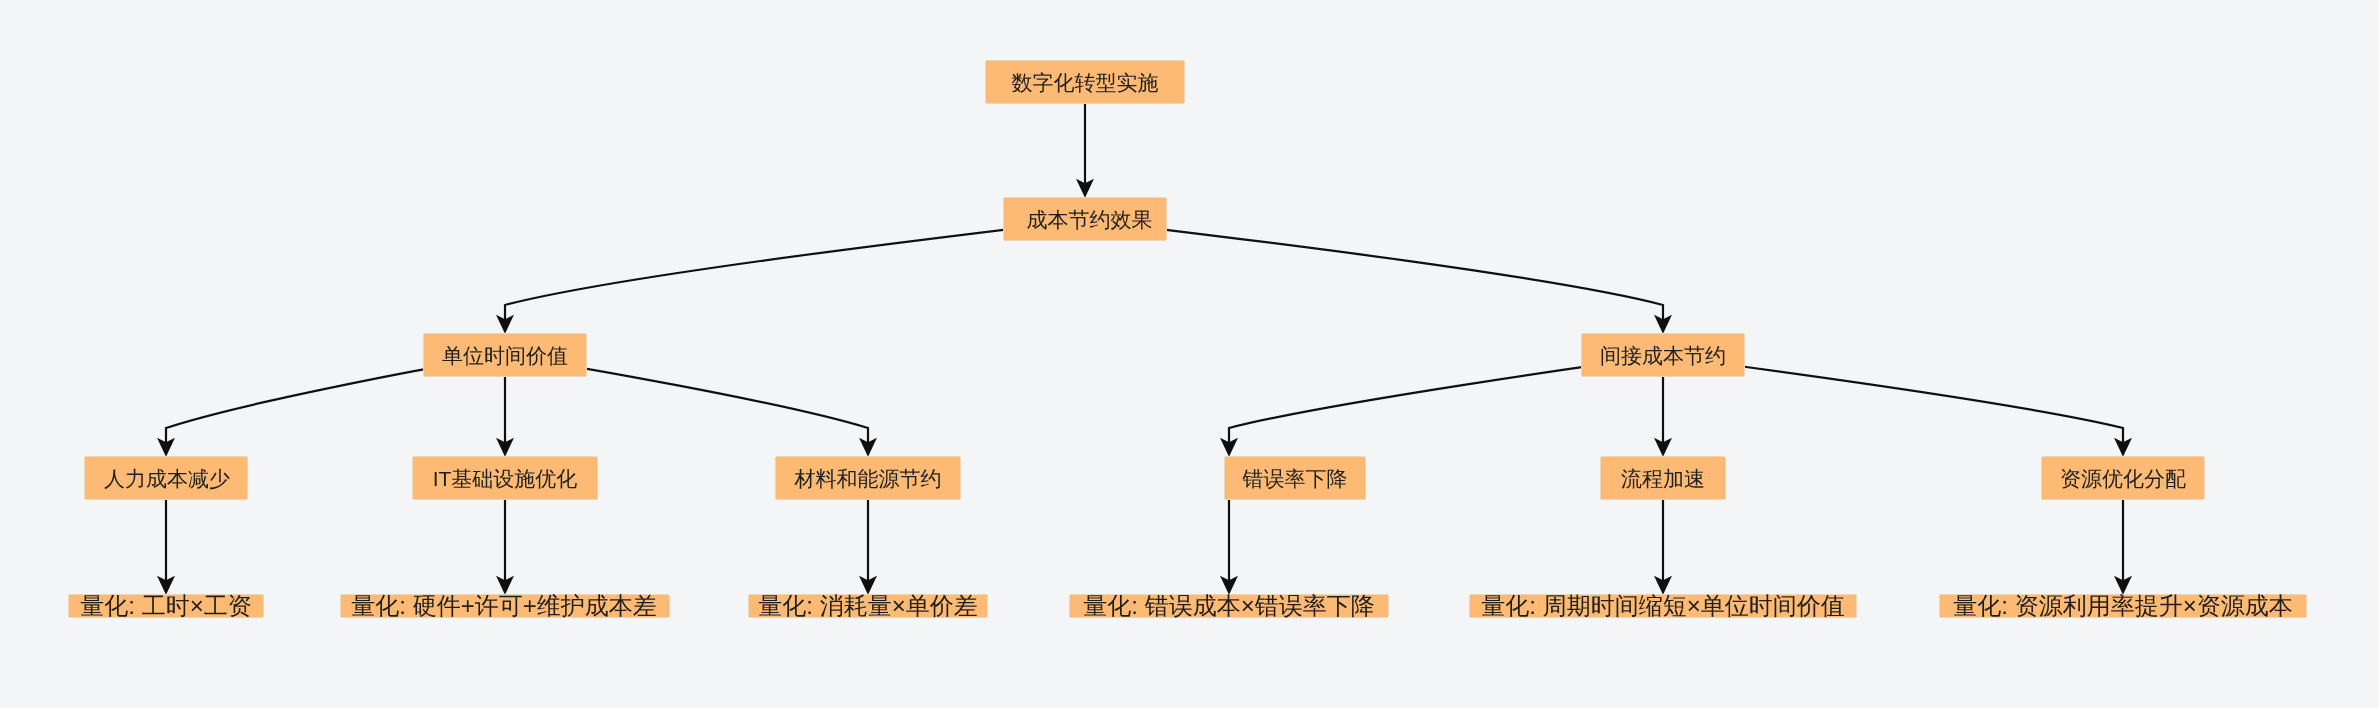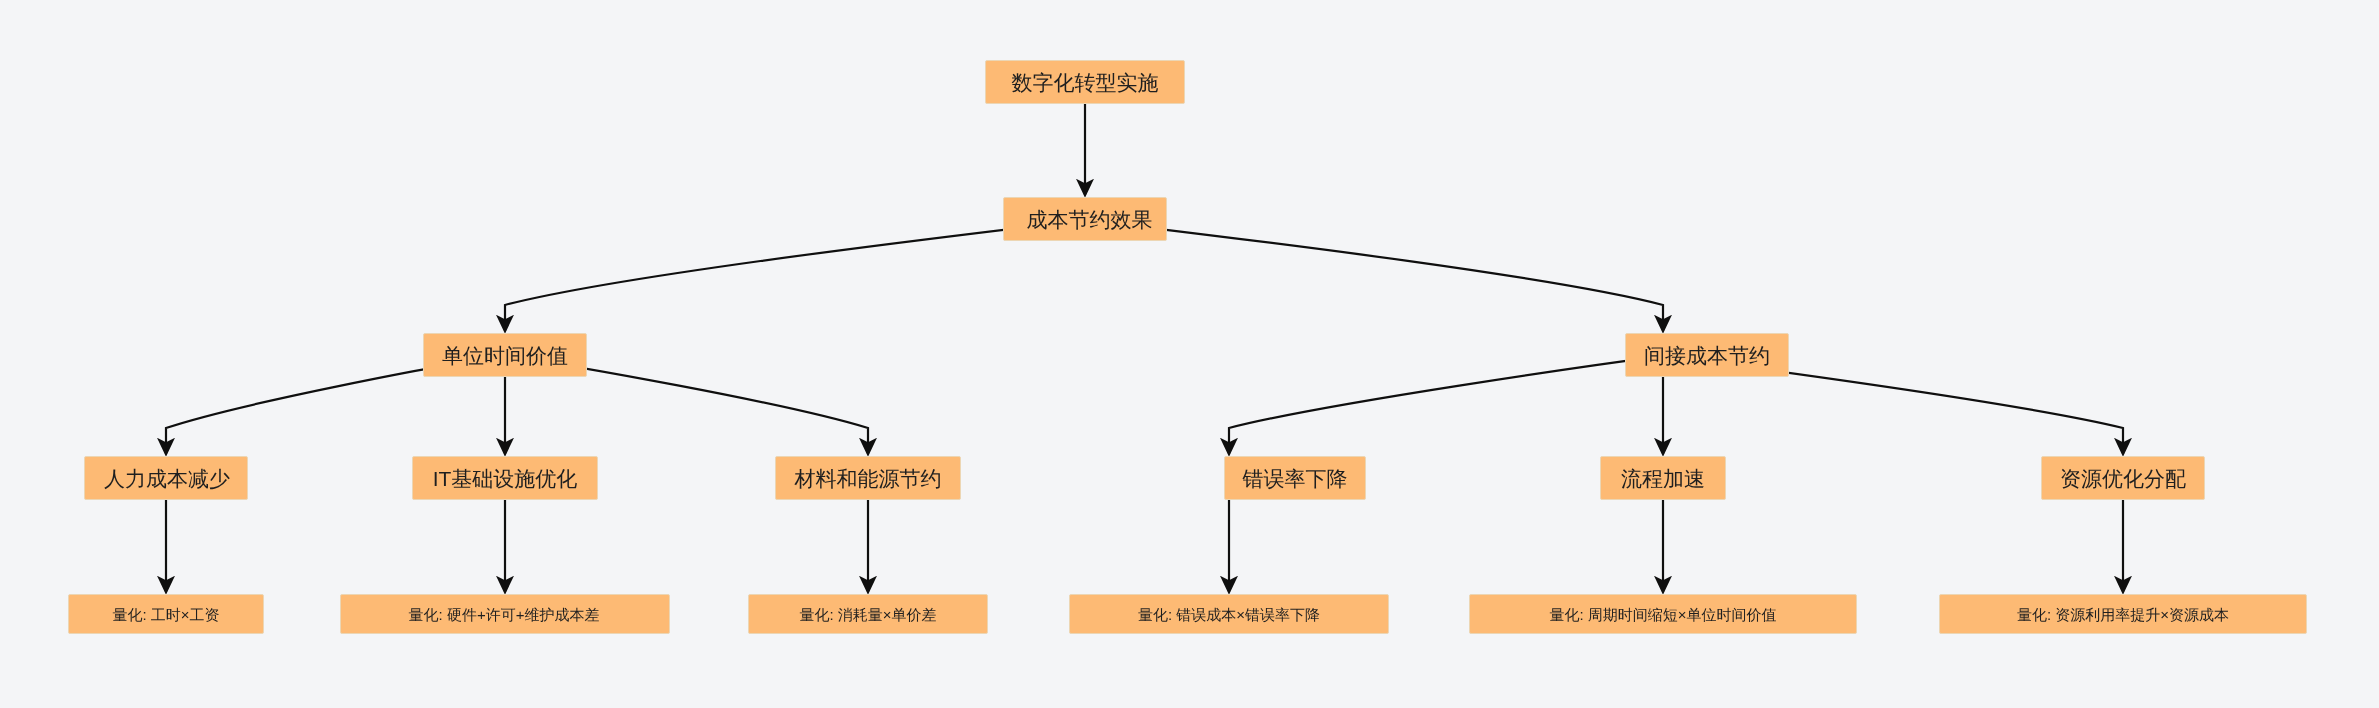--- a/index.html
+++ b/index.html
@@ -38,22 +38,22 @@
     line-height: 1;
     display: flex;
     align-items: center;
     justify-content: center;
     white-space: nowrap;
     padding: 0 14px;
     height: 44px;
     transform: translateX(-50%);
   }
   .flow-node.leaf {
-    font-size: 15px;
-    height: 40px;
+    font-size: 24px;
+    height: 24px;
   }
 </style>
 </head>
 <body>
 
 <div id="diagram-canvas">
   <svg id="edge-layer" viewBox="0 0 2379 708">
     <defs>
       <marker id="arrowhead" markerWidth="9" markerHeight="9" refX="7.4" refY="4.5" orient="auto" markerUnits="strokeWidth">
         <path d="M0,0.4 L8.6,4.5 L0,8.6 L2.1,4.5 Z" fill="#0f0f0f"></path>
@@ -74,21 +74,21 @@
         <path d="M868,500 L868,592" fill="none" stroke="#0f0f0f" stroke-width="2.2" marker-end="url(#arrowhead)"></path>
         <path d="M1229,500 L1229,592" fill="none" stroke="#0f0f0f" stroke-width="2.2" marker-end="url(#arrowhead)"></path>
         <path d="M1663,500 L1663,592" fill="none" stroke="#0f0f0f" stroke-width="2.2" marker-end="url(#arrowhead)"></path>
         <path d="M2123,500 L2123,592" fill="none" stroke="#0f0f0f" stroke-width="2.2" marker-end="url(#arrowhead)"></path>
       </g>
   </svg>
   <div id="node-layer">
       <div class="flow-node" style="left: 1085px; width: 200px; top: 60px;">数字化转型实施</div>
       <div class="flow-node" style="left: 1085px; width: 164px; top: 197px; padding-left: 23px;">成本节约效果</div>
       <div class="flow-node" style="left: 505px; width: 164px; top: 333px;">单位时间价值</div>
-      <div class="flow-node" style="left: 1663px; width: 164px; top: 333px; margin-left: 44px;">间接成本节约</div>
+      <div class="flow-node" style="left: 1663px; width: 164px; top: 333px;">间接成本节约</div>
       <div class="flow-node" style="left: 166px; width: 164px; top: 456px; padding-left: 16px;">人力成本减少</div>
       <div class="flow-node" style="left: 505px; width: 186px; top: 456px;">IT基础设施优化</div>
       <div class="flow-node" style="left: 868px; width: 186px; top: 456px;">材料和能源节约</div>
       <div class="flow-node" style="left: 1295px; width: 142px; top: 456px;">错误率下降</div>
       <div class="flow-node" style="left: 1663px; width: 126px; top: 456px;">流程加速</div>
       <div class="flow-node" style="left: 2123px; width: 164px; top: 456px;">资源优化分配</div>
       <div class="flow-node leaf" style="left: 166px; width: 196px; top: 594px;">量化: 工时×工资</div>
       <div class="flow-node leaf" style="left: 505px; width: 330px; top: 594px; padding-left: 12px;">量化: 硬件+许可+维护成本差</div>
       <div class="flow-node leaf" style="left: 868px; width: 240px; top: 594px;">量化: 消耗量×单价差</div>
       <div class="flow-node leaf" style="left: 1229px; width: 320px; top: 594px;">量化: 错误成本×错误率下降</div>

